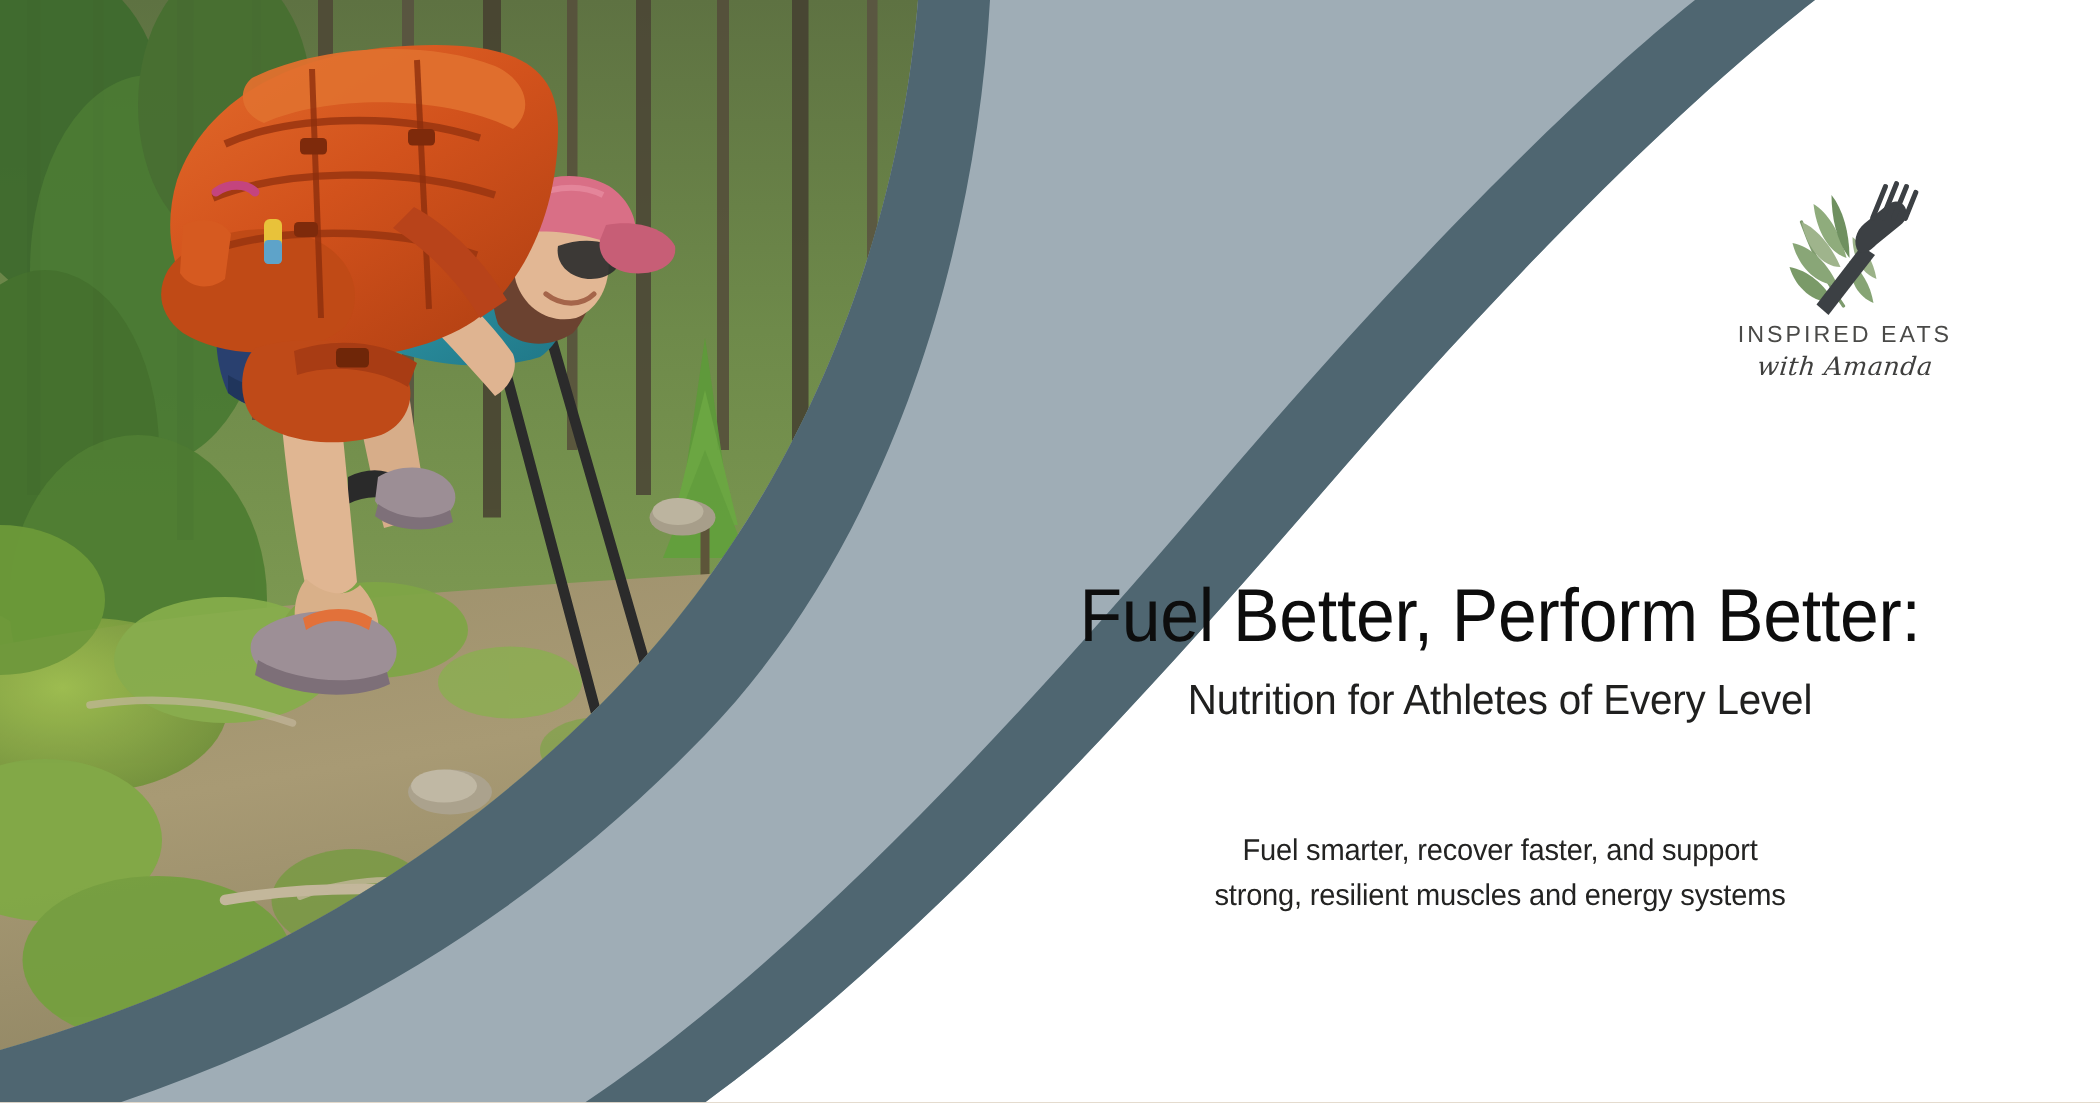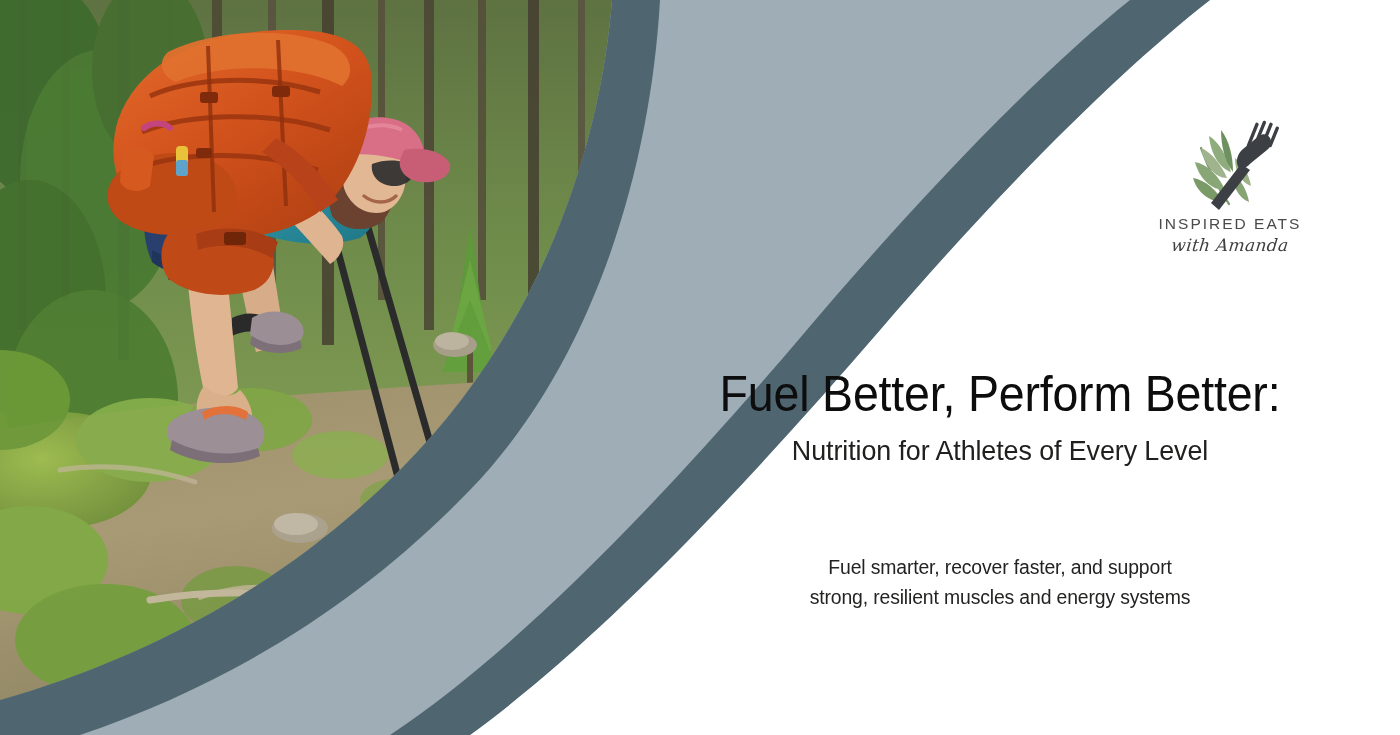--- a/index.html
+++ b/index.html
@@ -81,21 +81,21 @@
     font-size: 17px;
     color: #3f3f3e;
     margin-top: 3px;
     letter-spacing: 0.3px;
     transform: skewX(-6deg);
   }
 
   .headline {
     position: absolute;
     left: 60px;
-    top: 368px;
+    top: 384px;
     width: 760px;
     text-align: center;
     pointer-events: auto;
   }
   .headline-title {
     font-family: "Liberation Sans Narrow", "Liberation Sans", sans-serif;
     font-size: 50px;
     font-weight: 400;
     color: #0d0d0d;
     line-height: 1.06;

